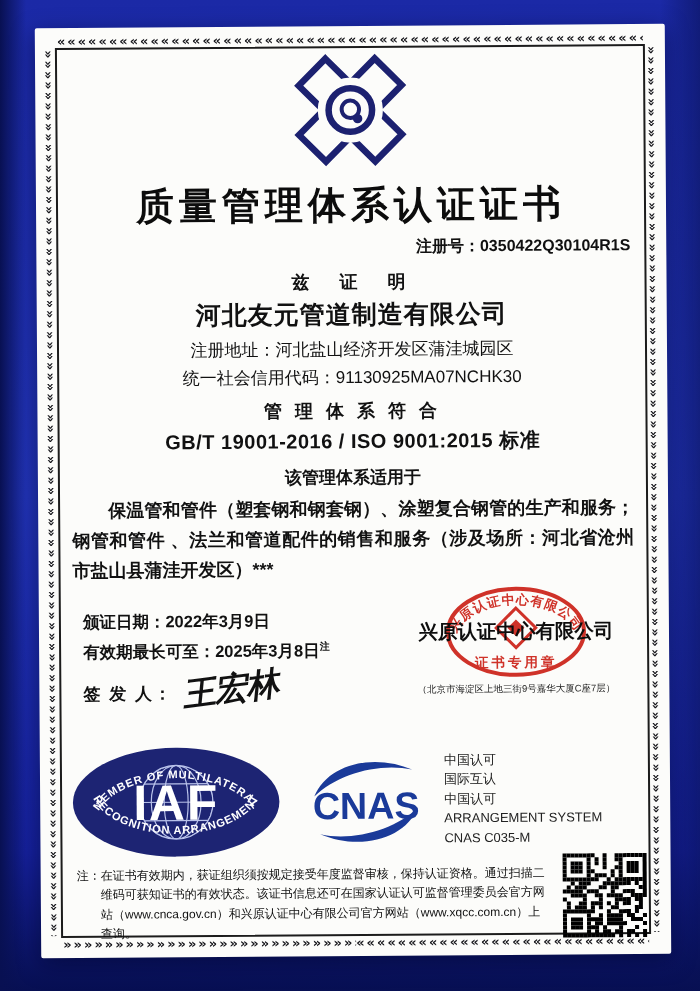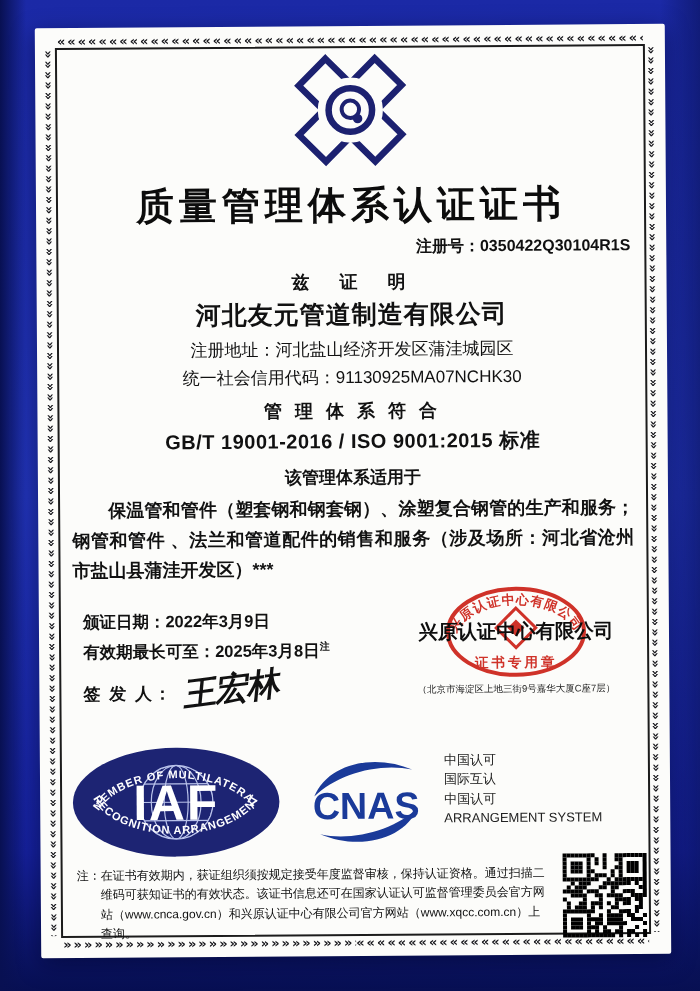--- a/index.html
+++ b/index.html
@@ -192,20 +192,21 @@
           <path d="M10,46 C24,12 72,0 114,18 C80,10 34,22 10,46 Z" fill="#1a3a99"></path>
           <path d="M120,58 C106,92 58,104 16,86 C50,94 96,82 120,58 Z" fill="#1a3a99"></path>
           <text x="65" y="70" font-size="40" font-weight="bold" fill="#1a3a99" text-anchor="middle" letter-spacing="0">CNAS</text>
         </svg>
 
         <div class="accred">
           <div>中国认可</div>
           <div>国际互认</div>
           <div>中国认可</div>
           <div class="en">ARRANGEMENT SYSTEM</div>
+          <div class="en">CNAS C035-M</div>
         </div>
       </div>
 
       <div class="note-row">
         <div class="footnote">
           <span>注：</span><span>在证书有效期内，获证组织须按规定接受年度监督审核，保持认证资格。通过扫描二维码可获知证书的有效状态。该证书信息还可在国家认证认可监督管理委员会官方网站（www.cnca.gov.cn）和兴原认证中心有限公司官方网站（www.xqcc.com.cn）上查询。</span>
         </div>
         <div class="qr">
             <i style="left:0px;top:0px"></i>
             <i style="left:4px;top:0px"></i>

